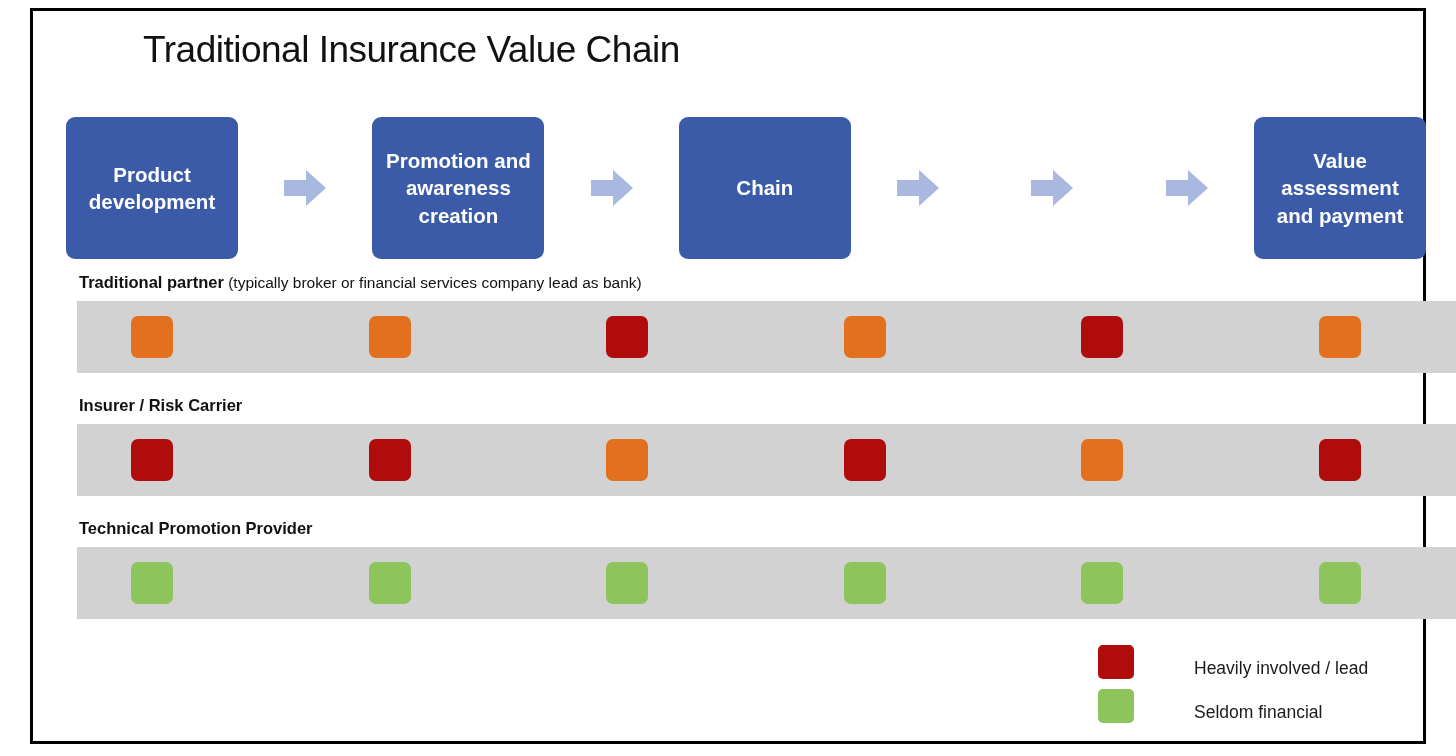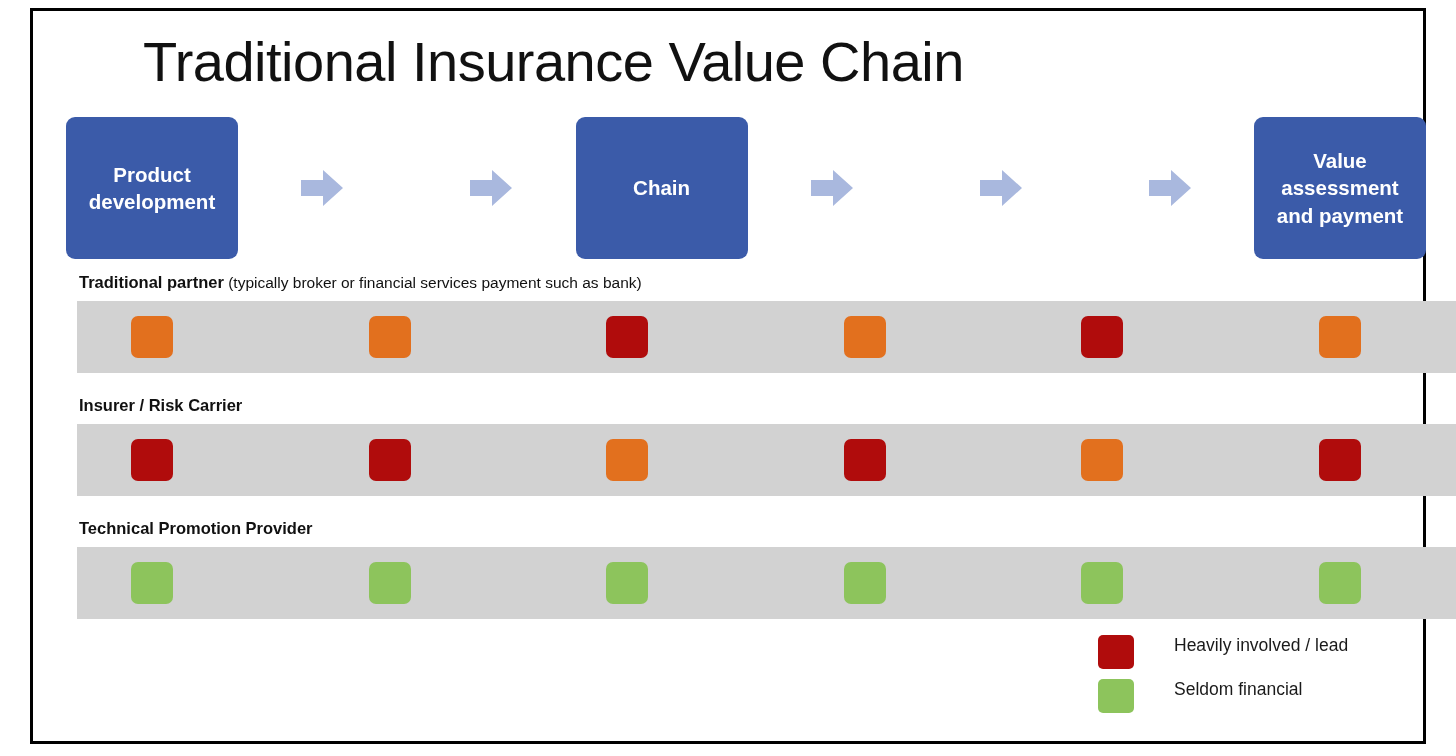--- a/index.html
+++ b/index.html
@@ -13,21 +13,21 @@
     position:absolute;
     left:30px;top:8px;
     width:1396px;height:736px;
     border:3px solid #000000;
     box-sizing:border-box;
     background:#ffffff;
   }
   .title{
     position:absolute;
     left:110px;top:18px;
-    font-size:56px;
+    font-size:37px;
     font-weight:400;
     color:#111111;
     letter-spacing:-0.5px;
     white-space:nowrap;
   }
   
   .chain{
     position:absolute;
     left:33px;top:106px;
     width:1360px;height:142px;
@@ -94,22 +94,23 @@
   .m-green{background:#8DC45C;}
   
   .legend{
     position:absolute;
     right:55px;
     bottom:18px;
     width:270px;
   }
   .legend-row{
     display:flex;
-    align-items:flex-start;
+    align-items:flex-end;
     height:44px;
+    gap:20px;
   }
   .legend-swatch{
     width:36px;height:34px;
     border-radius:5px;
     flex:0 0 36px;
   }
   .legend-text{
     margin-left:40px;
     font-size:17.5px;
     color:#1a1a1a;
@@ -127,20 +128,23 @@
 
     <div class="stage">
       <span>Product development</span>
     </div>
     <div class="arrow-cell">
       <svg class="arrow" viewBox="0 0 42 38">
         <path d="M0 11 H22 V1 L42 19 L22 37 V27 H0 Z" fill="#A9B8DE"></path>
       </svg>
     </div>
 
+    <div class="stage">
+      <span>Promotion and awareness creation</span>
+    </div>
     <div class="arrow-cell">
       <svg class="arrow" viewBox="0 0 42 38">
         <path d="M0 11 H22 V1 L42 19 L22 37 V27 H0 Z" fill="#A9B8DE"></path>
       </svg>
     </div>
 
     <div class="stage">
       <span>Chain</span>
     </div>
     <div class="arrow-cell">
@@ -161,21 +165,21 @@
       </svg>
     </div>
 
     <div class="stage">
       <span>Value assessment and payment</span>
     </div>
 
   </div>
 
   <div class="row-label" style="top:262px">
-    <b>Traditional partner</b><span class="note"> (typically broker or financial services payment such as bank)</span>
+    <b>Traditional partner</b><span class="note"> (typically broker or financial services company lead as bank)</span>
   </div>
   <div class="band" style="top:290px">
     <div class="band-inner">
         <div class="marker m-orange" style="left: 75px;"></div>
         <div class="marker m-orange" style="left: 312.6px;"></div>
         <div class="marker m-red" style="left: 550.2px;"></div>
         <div class="marker m-orange" style="left: 787.8px;"></div>
         <div class="marker m-red" style="left: 1025.4px;"></div>
         <div class="marker m-orange" style="left: 1263px;"></div>
       </div>

